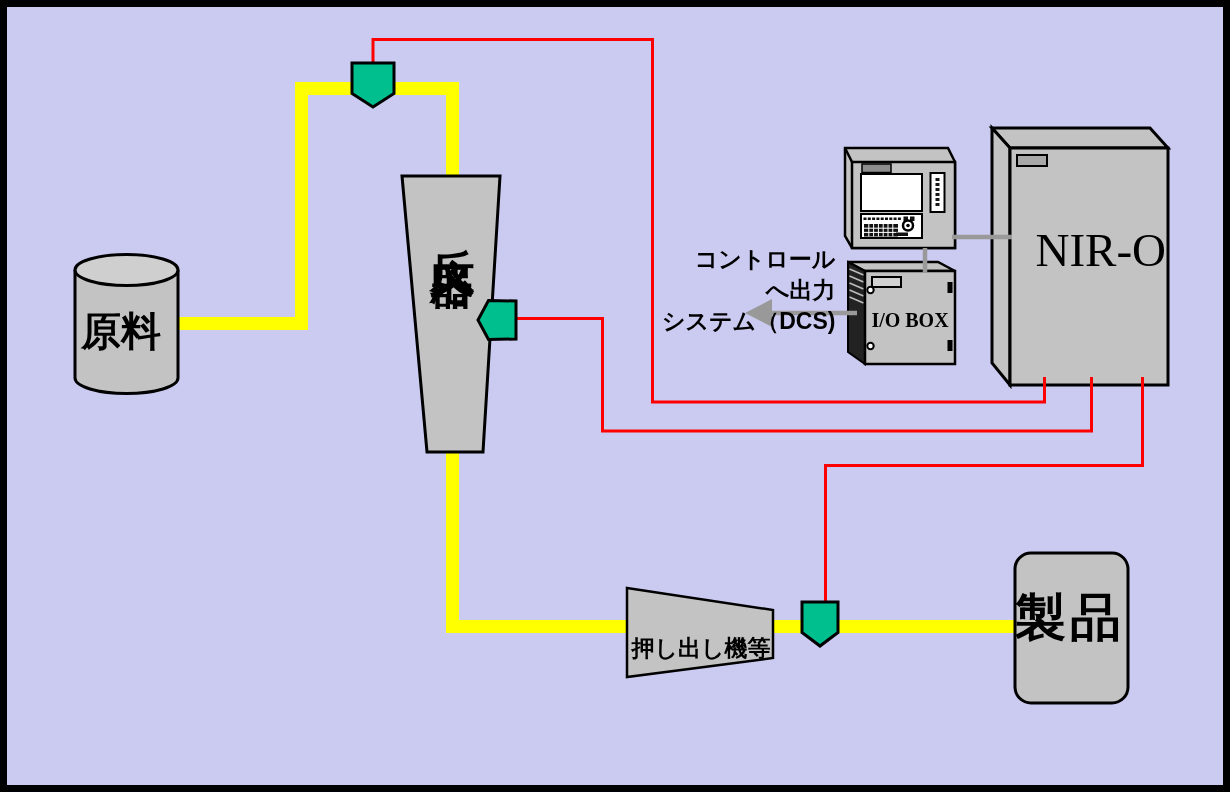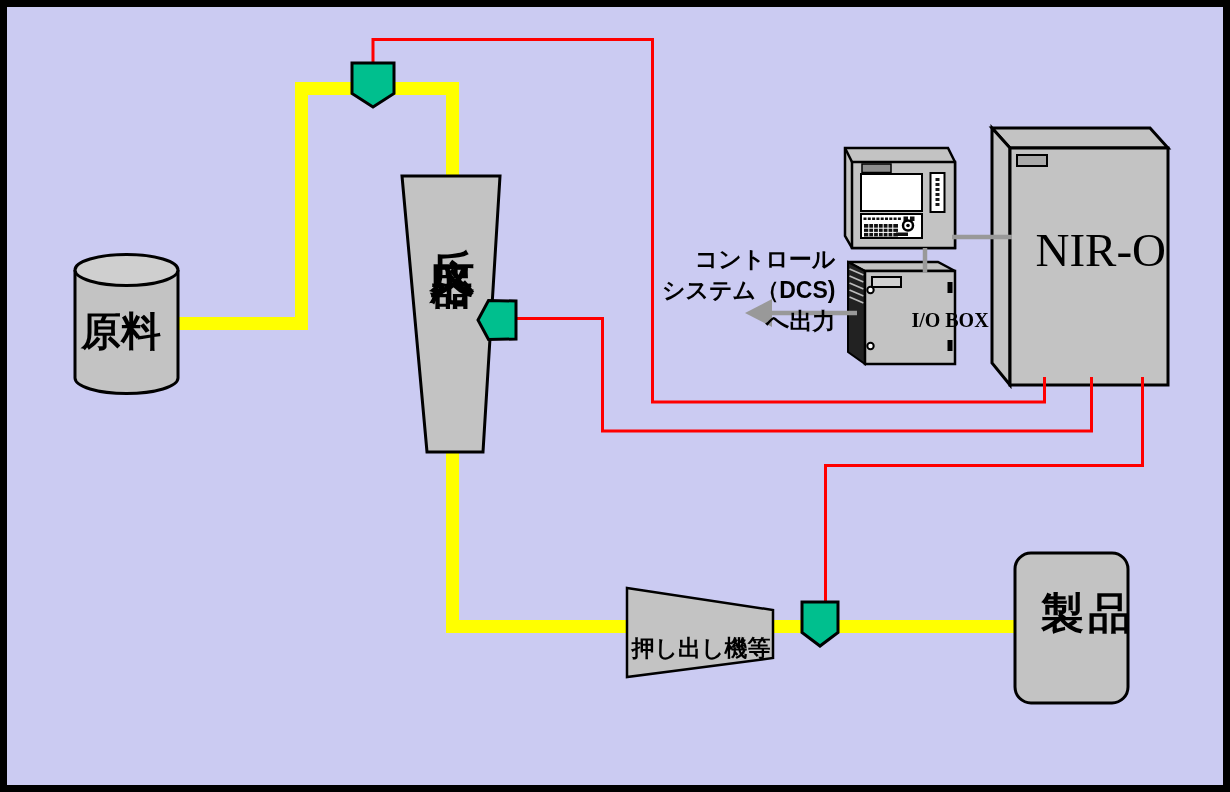--- a/index.html
+++ b/index.html
@@ -27,29 +27,28 @@
   .label{
     position:absolute;z-index:5;color:#000;font-weight:bold;line-height:1;
     white-space:nowrap;
   }
   .label-raw{left:75px;top:311px;width:92px;text-align:center;font-size:40px;}
   .label-reactor{
     left:430px;top:212px;font-size:45px;letter-spacing:9px;
     writing-mode:vertical-rl;text-orientation:upright;
   }
   .label-extruder{left:625px;top:637px;width:152px;text-align:center;font-size:23px;}
-  .label-product{left:1015px;top:592px;width:113px;text-align:right;font-size:43px;letter-spacing:4px;margin-left:7px;}
+  .label-product{left:1015px;top:592px;width:113px;text-align:left;font-size:51px;letter-spacing:4px;}
   .label-niro{
     left:1012px;top:227px;width:154px;text-align:right;font-size:47px;
     font-family:"Liberation Serif","DejaVu Serif",serif;font-weight:normal;
   }
   .label-iobox{
     left:865px;top:310px;width:90px;text-align:center;font-size:20px;
     font-family:"Liberation Serif","DejaVu Serif",serif;
-    margin-left:40px;
   }
   .dcs-note{left:662px;top:220px;font-size:23px;line-height:31px;text-align:right;margin-top:24px;}
 </style>
 </head>
 <body>
 
 <div class="frame">
 
   <svg class="diagram" width="1230" height="792" viewBox="0 0 1230 792">
 
@@ -152,18 +151,18 @@
 
   <div class="label label-raw">原料</div>
   <div class="label label-reactor">反応器</div>
   <div class="label label-extruder">押し出し機等</div>
   <div class="label label-product">製品</div>
   <div class="label label-niro">NIR-O</div>
   <div class="label label-iobox">I/O BOX</div>
 
   <div class="label dcs-note">
     <div>コントロール</div>
+    <div>へ出力</div>
     <div>システム（DCS)</div>
-    <div>へ出力</div>
   </div>
 
   <div class="frame-border"></div>
 </div>
 
 </body></html>

